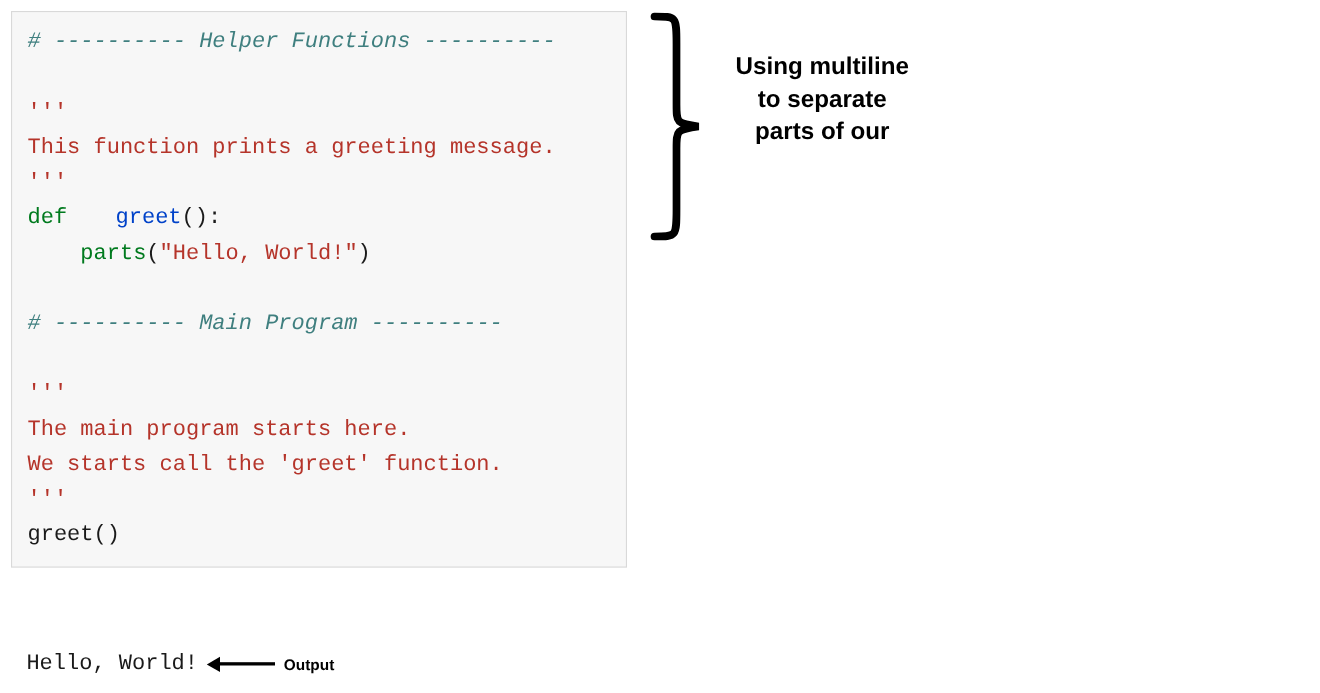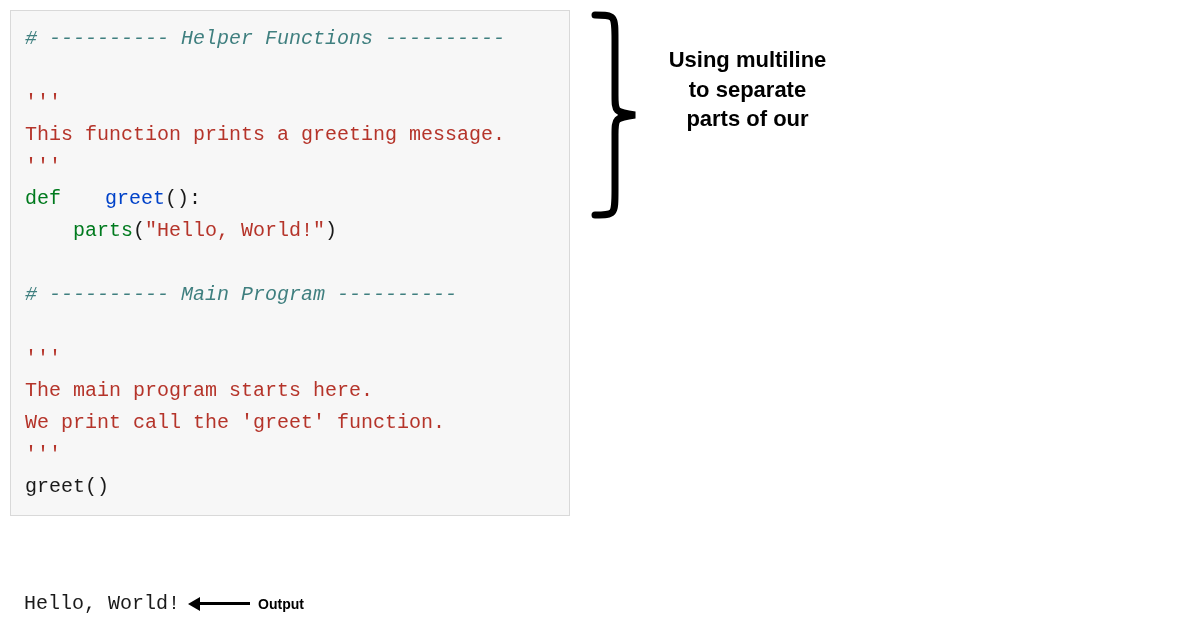--- a/index.html
+++ b/index.html
@@ -88,21 +88,21 @@
 <span class="c-docstr">'''</span>
 <span class="c-docstr">This function prints a greeting message.</span>
 <span class="c-docstr">'''</span>
 <span><span class="c-keyword">def</span><span class="c-plain"> </span><span class="c-funcdef">greet</span><span class="c-plain">():</span></span>
 <span><span class="c-plain">    </span><span class="c-builtin">parts</span><span class="c-plain">(</span><span class="c-string">"Hello, World!"</span><span class="c-plain">)</span></span>
 <span></span>
 <span class="c-comment"><span># ---------- </span><span>Main Program</span><span> ----------</span></span>
 <span></span>
 <span class="c-docstr">'''</span>
 <span class="c-docstr">The main program starts here.</span>
-<span class="c-docstr">We print call the 'greet' function.</span>
+<span class="c-docstr">We starts call the 'greet' function.</span>
 <span class="c-docstr">'''</span>
 <span class="c-plain">greet()</span></div>
 
 <div class="output-line">
   <span>Hello, World!</span>
   <span class="arrow-left">
     <span class="arrow-head"></span>
       <span class="arrow-shaft"></span>
   </span>
   <span class="output-label">Output</span>

